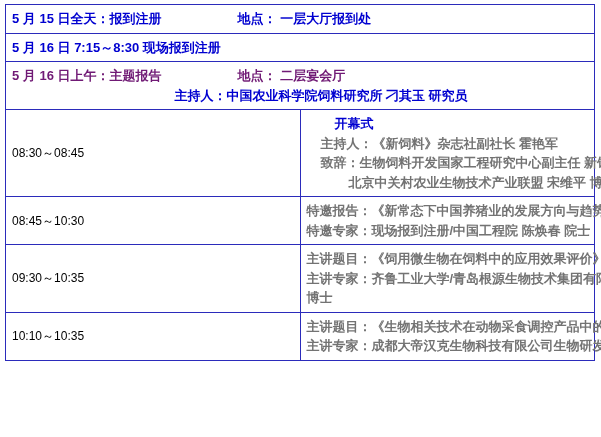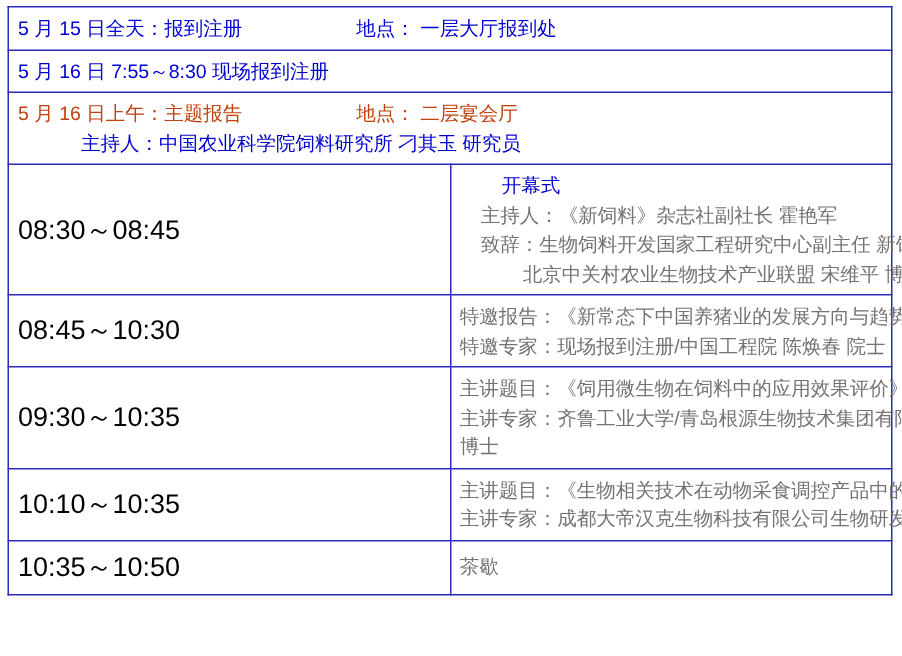--- a/index.html
+++ b/index.html
@@ -28,47 +28,49 @@
   table.agenda td {
     border: 1px solid #2b2bbb;
     vertical-align: middle;
     padding: 4px 6px;
     line-height: 1.5;
   }
   td.timecell {
     width: 96px;
     text-align: left;
     white-space: nowrap;
-    font-size: 18px;
+    font-size: 12px;
     letter-spacing: 0px;
   }
   td.full {
     padding: 5px 6px;
   }
   .row-line {
     display: block;
     white-space: nowrap;
+    font-weight: bold;
   }
   .blue {
     color: #0000d0;
   }
   .red {
-    color: #c2410c;
+    color: #701a75;
   }
   .black {
     color: #737373;
   }
   .indent-1 {
     padding-left: 14px;
   }
   .indent-2 {
     padding-left: 28px;
   }
   .indent-3 {
     padding-left: 42px;
+    text-align: center;
   }
   .gap-loc {
     display: inline-block;
     width: 76px;
   }
 </style>
 </head>
 <body>
 
 <div class="page">
@@ -78,21 +80,21 @@
       <tr>
         <td class="full blue" colspan="2">
           <span class="row-line">
             <span>5 月 15 日全天：报到注册</span><span class="gap-loc"></span><span>地点： 一层大厅报到处</span>
           </span>
         </td>
       </tr>
 
       <tr>
         <td class="full blue" colspan="2">
-          <span class="row-line">5 月 16 日 7:55～8:30 现场报到注册</span>
+          <span class="row-line">5 月 16 日 7:15～8:30 现场报到注册</span>
         </td>
       </tr>
 
       <tr>
         <td class="full" colspan="2">
           <span class="row-line red">
             <span>5 月 16 日上午：主题报告</span><span class="gap-loc"></span><span>地点： 二层宴会厅</span>
           </span>
           <span class="row-line blue indent-3">主持人：中国农业科学院饲料研究所  刁其玉  研究员</span>
         </td>
@@ -126,22 +128,16 @@
       </tr>
 
       <tr>
         <td class="timecell">10:10～10:35</td>
         <td class="full">
           <span class="row-line black">主讲题目：《生物相关技术在动物采食调控产品中的应用》</span>
           <span class="row-line black">主讲专家：成都大帝汉克生物科技有限公司生物研发部  刘超    工程师。</span>
         </td>
       </tr>
 
-      <tr>
-        <td class="timecell">10:35～10:50</td>
-        <td class="full">
-          <span class="row-line black">茶歇</span>
-        </td>
-      </tr>
 
     </tbody>
   </table>
 </div>
 
 </body></html>

